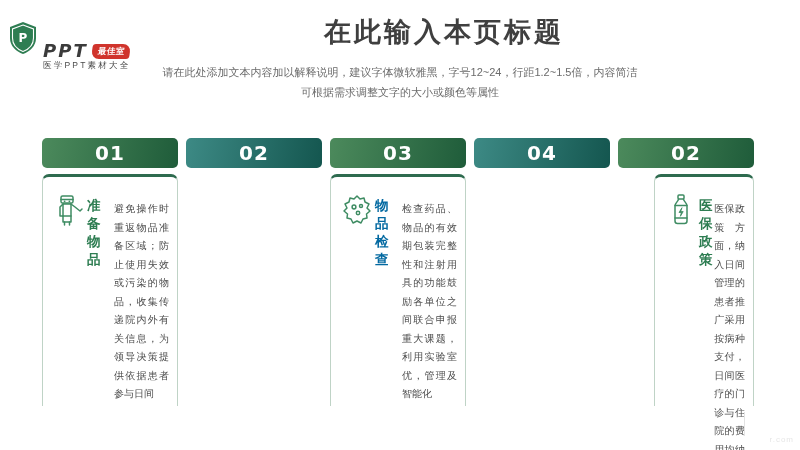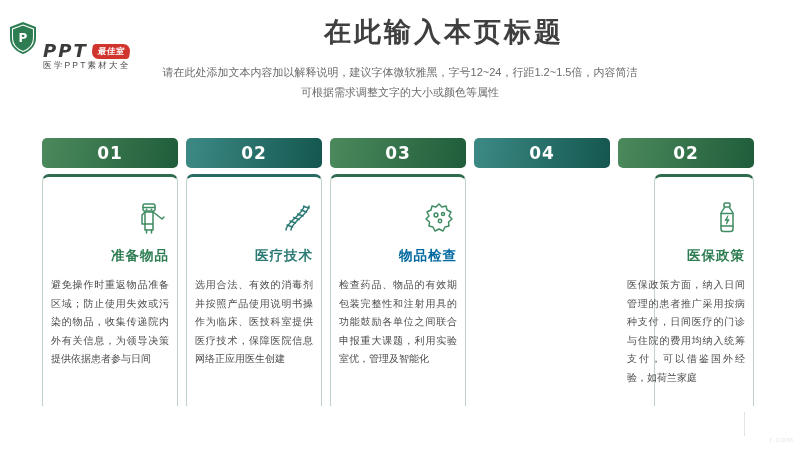--- a/index.html
+++ b/index.html
@@ -45,33 +45,33 @@
   
   .columns {
     position: absolute; top: 138px; left: 42px; width: 716px;
     display: flex; gap: 8px;
   }
   .col { width: 136px; flex: 0 0 136px; display: flex; flex-direction: column; }
 
   .num-bar {
     height: 30px; border-radius: 5px; display: flex;
     align-items: center; justify-content: center;
-    color: #ffffff; font-size: 17px; font-weight: bold;
+    color: #ffffff; font-size: 20px; font-weight: bold;
     letter-spacing: 1px; font-family: "DejaVu Sans", sans-serif;
   }
 
   .card {
     margin-top: 6px;
     border-top: 3px solid #2e6b4f;
     border-left: 1px solid #bfd3c6;
     border-right: 1px solid #bfd3c6;
     border-radius: 7px 7px 0 0;
-    padding: 20px 8px 0 8px;
+    padding: 12px 8px 0 8px;
     height: 232px;
-    display: flex; flex-direction: column; align-items: flex-end;
+    display: flex; flex-direction: row; align-items: flex-start;
   }
   .card-icon { height: 42px; display: flex; align-items: center; justify-content: center; }
   .card-icon svg { display: block; }
   .card-head {
     margin-top: 8px; font-size: 13.5px; font-weight: bold; letter-spacing: 1px;
   }
   .card-body {
     margin-top: 11px; font-size: 10px; color: #4c4c4c; line-height: 1.85;
     text-align: justify; text-align-last: left; width: 118px;
   }
@@ -134,36 +134,20 @@
         </div>
         <div class="card-head" style="color:#2e7d52;">准备物品</div>
         <div class="card-body">避免操作时重返物品准备区域；防止使用失效或污染的物品，收集传递院内外有关信息，为领导决策提供依据患者参与日间</div>
       </div>
     </div>
 
     <div class="col">
       <div class="num-bar" style="background:linear-gradient(100deg,#3d8a85 0%,#14564f 100%);">
         <span>02</span>
       </div>
-      <div class="card" style="border-top-color:#276b63;">
-        <div class="card-icon">
-          <svg width="36" height="36" viewBox="0 0 36 36" fill="none" stroke="#2c7a74" stroke-width="1.5" stroke-linecap="round">
-            <path d="M9 30 C9 22 27 14 27 6"></path>
-            <path d="M14 30 C14 22 32 14 32 6"></path>
-            <line x1="10" y1="25" x2="15.5" y2="27"></line>
-            <line x1="13" y1="21" x2="18.5" y2="23"></line>
-            <line x1="16.5" y1="17.5" x2="22" y2="19.5"></line>
-            <line x1="20.5" y1="14" x2="26" y2="16"></line>
-            <line x1="24" y1="10" x2="29.5" y2="12"></line>
-            <line x1="26.5" y1="6.5" x2="32" y2="8"></line>
-          </svg>
-        </div>
-        <div class="card-head" style="color:#2c7a74;">医疗技术</div>
-        <div class="card-body">选用合法、有效的消毒剂并按照产品使用说明书操作为临床、医技科室提供医疗技术，保障医院信息网络正应用医生创建</div>
-      </div>
     </div>
 
     <div class="col">
       <div class="num-bar" style="background:linear-gradient(100deg,#4c8a5c 0%,#1f5c3a 100%);">
         <span>03</span>
       </div>
       <div class="card" style="border-top-color:#2e6b4f;">
         <div class="card-icon">
           <svg width="36" height="36" viewBox="0 0 36 36" fill="none" stroke="#3f8c63" stroke-width="1.5" stroke-linejoin="round">
             <path d="M18 4 L21 7 L25 6 L26 10 L30 12 L28 16 L31 19 L27.5 22 L28 26 L24 27 L22 31 L18 29 L14 31 L12 27 L8 26 L8.5 22 L5 19 L8 16 L6 12 L10 10 L11 6 L15 7 Z"></path>

